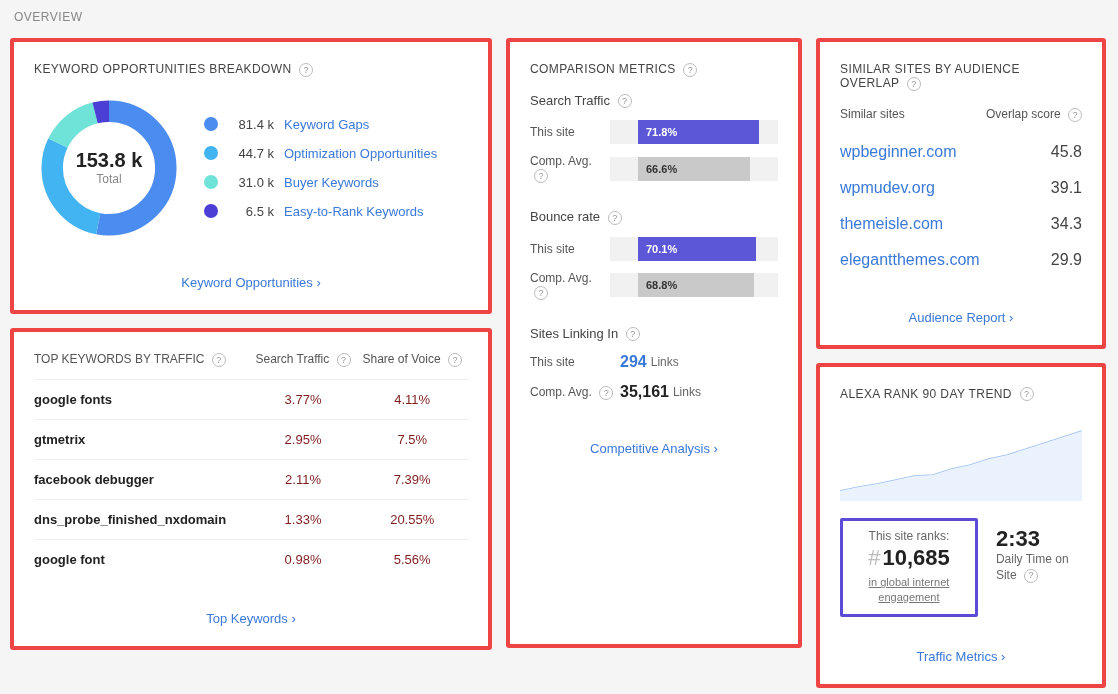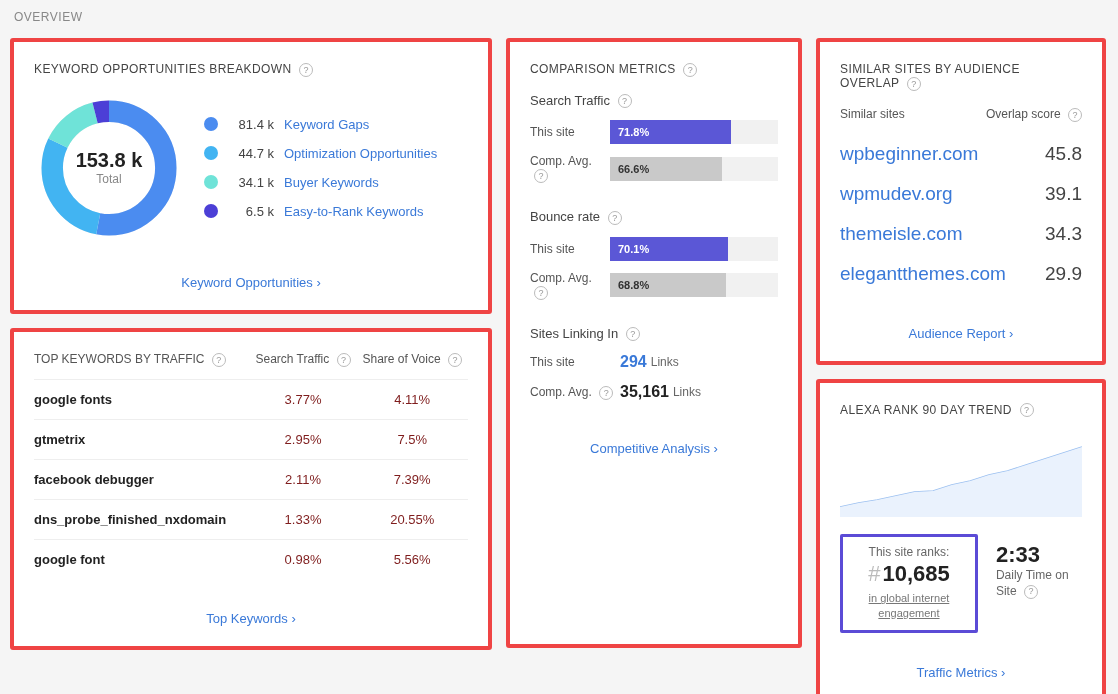--- a/index.html
+++ b/index.html
@@ -96,33 +96,33 @@
   
   .metric-block { margin-bottom: 26px; }
   .metric-name { font-size: 13px; color: #444; margin-bottom: 12px; }
   .bar-row { display: flex; align-items: center; margin-bottom: 10px; }
   .bar-label { width: 80px; font-size: 12px; color: #555; }
   .bar-track {
     flex: 1; height: 24px; background: #f1f1f1; position: relative;
   }
   .bar-fill {
     height: 100%; display: flex; align-items: center;
-    padding-left: 8px; font-size: 11px; font-weight: 600;
+    padding-left: 8px; font-size: 11px; font-weight: 600; margin-left: 28px;
   }
   .bar-fill.purple { background: #5b57d6; color: #fff; }
   .bar-fill.gray  { background: #c9c9c9; color: #333; }
   .links-row { display: flex; align-items: center; margin-bottom: 12px; }
   .links-label { width: 90px; font-size: 12px; color: #555; }
   .links-val { font-size: 16px; font-weight: 700; color: #222; }
   .links-val.blue { color: #3a79d8; }
   .links-unit { font-size: 12px; color: #666; margin-left: 4px; }
 
   
   .ss-head { display: flex; justify-content: space-between; font-size: 12px; color: #555; margin-bottom: 12px; }
-  .ss-row  { display: flex; justify-content: space-between; font-size: 19px; padding: 9px 0; text-align: right; }
+  .ss-row  { display: flex; justify-content: space-between; font-size: 16px; padding: 9px 0; text-align: right; }
   .ss-site { color: #3a79d8; cursor: pointer; }
   .ss-score { color: #444; }
 
   
   .rank-card { padding-bottom: 20px; }
   .spark {
     height: 80px; width: 100%;
     margin: 4px 0 14px 0;
   }
   .rank-cols { display: flex; gap: 18px; }
@@ -177,21 +177,21 @@
             <span class="legend-count">81.4 k</span>
             <span class="legend-label">Keyword Gaps</span>
           </div>
           <div class="legend-row">
             <span class="legend-dot" style="background:#42b4f2"></span>
             <span class="legend-count">44.7 k</span>
             <span class="legend-label">Optimization Opportunities</span>
           </div>
           <div class="legend-row">
             <span class="legend-dot" style="background:#6fe3d8"></span>
-            <span class="legend-count">34.1 k</span>
+            <span class="legend-count">31.0 k</span>
             <span class="legend-label">Buyer Keywords</span>
           </div>
           <div class="legend-row">
             <span class="legend-dot" style="background:#4c3fd6"></span>
             <span class="legend-count">6.5 k</span>
             <span class="legend-label">Easy-to-Rank Keywords</span>
           </div>
         </div>
       </div>
       <div class="card-footer-link">Keyword Opportunities</div>

